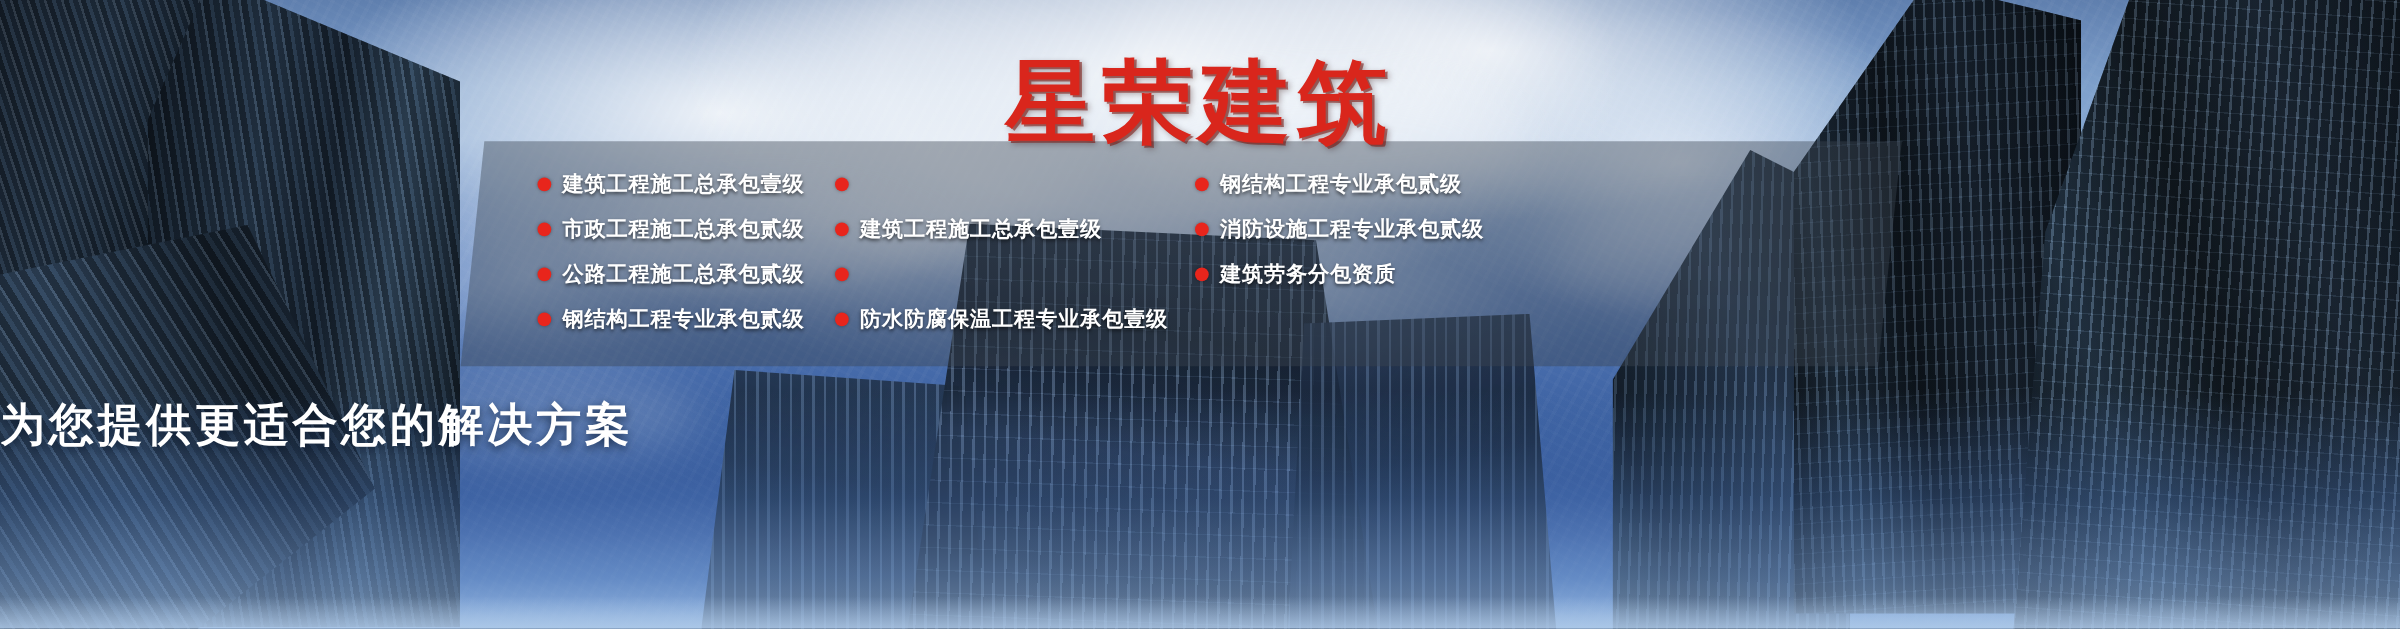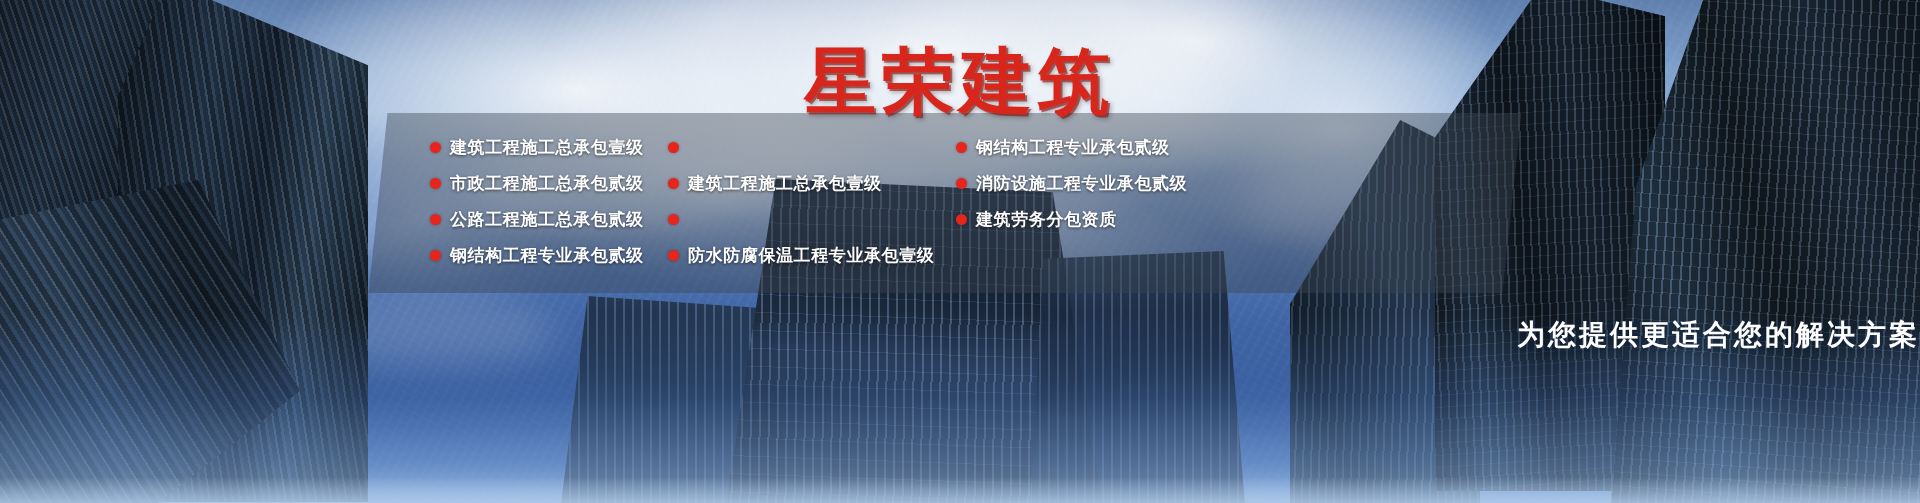--- a/index.html
+++ b/index.html
@@ -245,23 +245,23 @@
     font-size:17px;
     font-weight:bold;
     letter-spacing:.6px;
     text-shadow:0 1px 3px rgba(0,0,0,.6);
   }
 
   
   #tagline {
     position:absolute;
     left:0; right:0; top:316px;
-    text-align:right;
+    text-align:left;
     color:#ffffff;
-    font-size:28px;
+    font-size:36px;
     font-weight:bold;
     letter-spacing:3px;
     text-shadow:0 2px 7px rgba(10,25,50,.75);
     z-index:6;
     white-space:nowrap;
   }
 </style>
 </head>
 <body>
 

